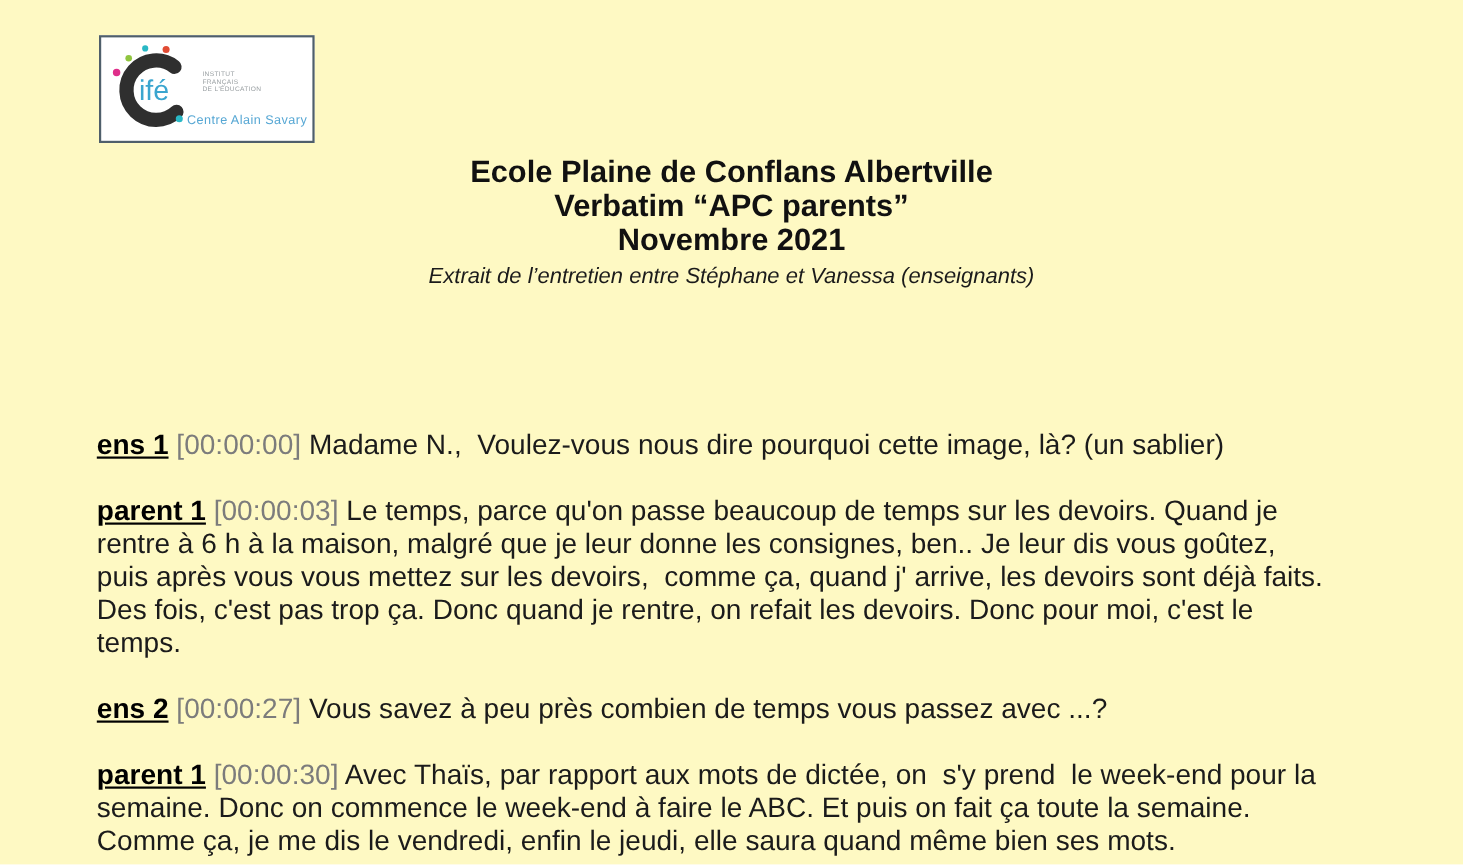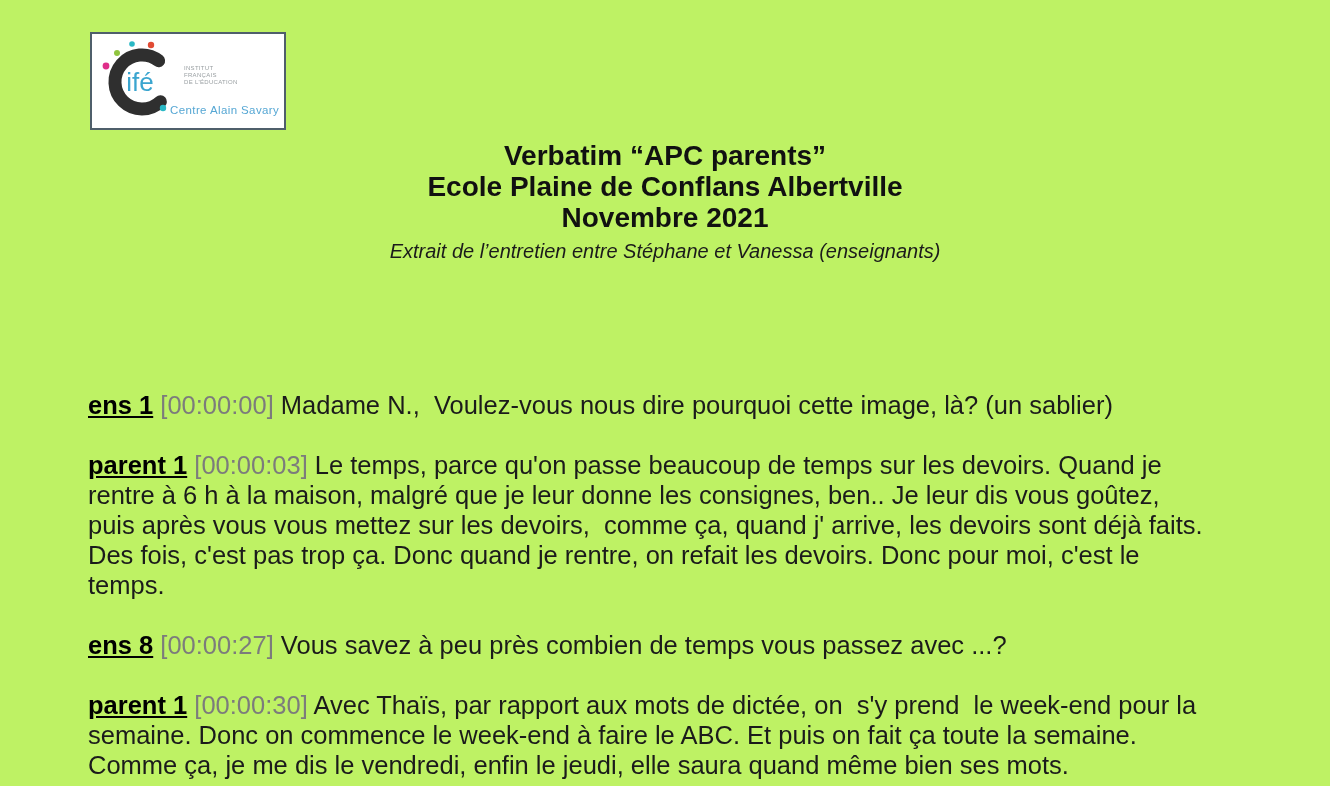--- a/index.html
+++ b/index.html
@@ -1,16 +1,16 @@
 <!DOCTYPE html>
 <html><head>
 <meta charset="utf-8">
 <style>
   html,body{margin:0;padding:0;background:#ffffff;}
-  .page{position:relative;width:1330px;height:786px;background:#bef264;overflow:hidden;
+  .page{position:relative;width:1330px;height:786px;background:#fef9c3;overflow:hidden;
         font-family:"Liberation Sans","DejaVu Sans",sans-serif;color:#1b1b1b;}
 
   
   .logo-box{position:absolute;left:90px;top:32px;width:196px;height:98px;
             border:2px solid #4f5f6b;box-sizing:border-box;background:#fff;}
   .logo-ring{position:absolute;left:8px;top:5px;}
   .inst{position:absolute;left:92px;top:31px;font-size:6px;line-height:7px;
         color:#9aa0a3;letter-spacing:.3px;}
   .centre{position:absolute;left:78px;top:70px;font-size:11.5px;color:#56a7d4;
           letter-spacing:.4px;white-space:nowrap;}
@@ -44,28 +44,28 @@
     </svg>
     <div class="inst">
       <div>INSTITUT</div>
       <div>FRANÇAIS</div>
       <div>DE L'ÉDUCATION</div>
     </div>
     <div class="centre">Centre Alain Savary</div>
   </div>
 
   <div class="header">
+    <div class="title-line">Ecole Plaine de Conflans Albertville</div>
     <div class="title-line">Verbatim “APC parents”</div>
-    <div class="title-line">Ecole Plaine de Conflans Albertville</div>
     <div class="title-line">Novembre 2021</div>
     <div class="subtitle">
       <div class="subtitle-line">Extrait de l’entretien entre Stéphane et Vanessa (enseignants)</div>
     </div>
   </div>
 
   <div class="transcript">
     <p class="para"><span class="speaker">ens 1</span> <span class="timestamp">[00:00:00]</span> <span class="speech">Madame N.,  Voulez-vous nous dire pourquoi cette image, là? (un sablier)</span></p>
     <p class="para"><span class="speaker">parent 1</span> <span class="timestamp">[00:00:03]</span> <span class="speech">Le temps, parce qu'on passe beaucoup de temps sur les devoirs. Quand je rentre à 6 h à la maison, malgré que je leur donne les consignes, ben.. Je leur dis vous goûtez, puis après vous vous mettez sur les devoirs,  comme ça, quand j' arrive, les devoirs sont déjà faits. Des fois, c'est pas trop ça. Donc quand je rentre, on refait les devoirs. Donc pour moi, c'est le temps.</span></p>
-    <p class="para"><span class="speaker">ens 8</span> <span class="timestamp">[00:00:27]</span> <span class="speech">Vous savez à peu près combien de temps vous passez avec ...?</span></p>
+    <p class="para"><span class="speaker">ens 2</span> <span class="timestamp">[00:00:27]</span> <span class="speech">Vous savez à peu près combien de temps vous passez avec ...?</span></p>
     <p class="para"><span class="speaker">parent 1</span> <span class="timestamp">[00:00:30]</span> <span class="speech">Avec Thaïs, par rapport aux mots de dictée, on  s'y prend  le week-end pour la semaine. Donc on commence le week-end à faire le ABC. Et puis on fait ça toute la semaine. Comme ça, je me dis le vendredi, enfin le jeudi, elle saura quand même bien ses mots.</span></p>
   </div>
 
 </div>
 
 </body></html>

